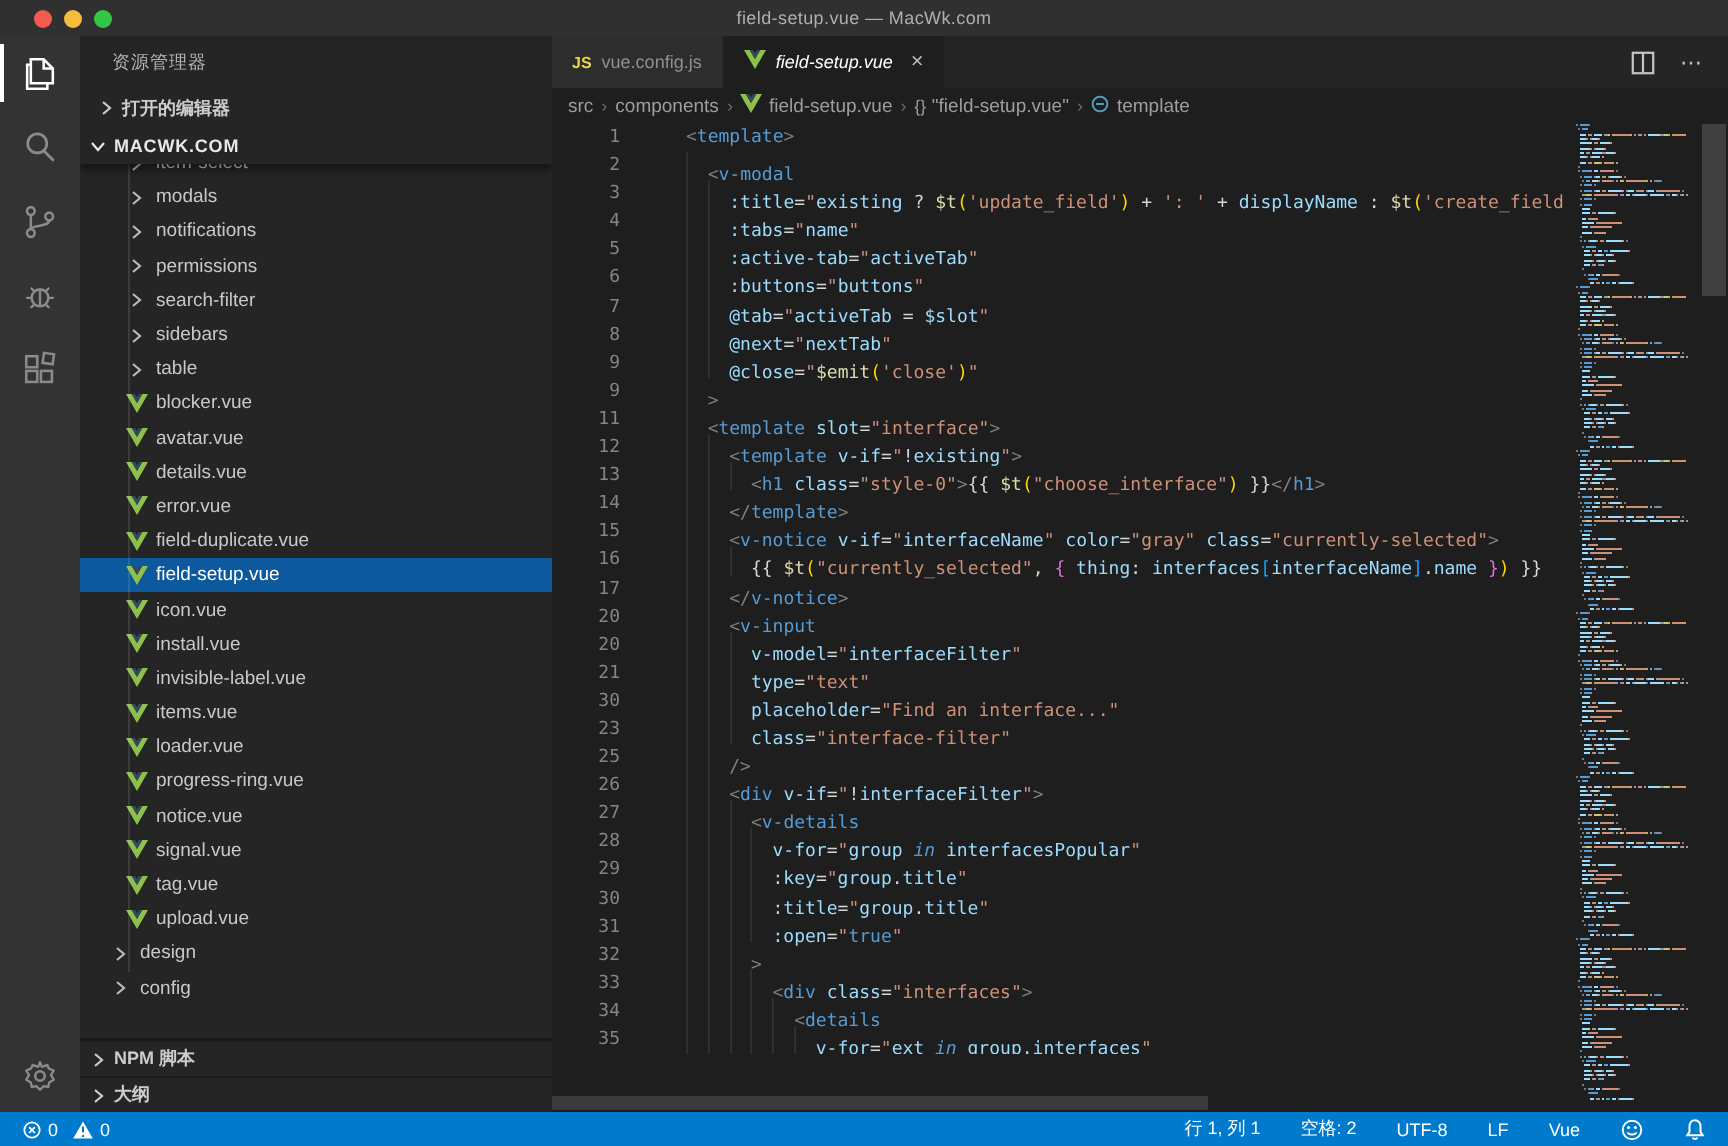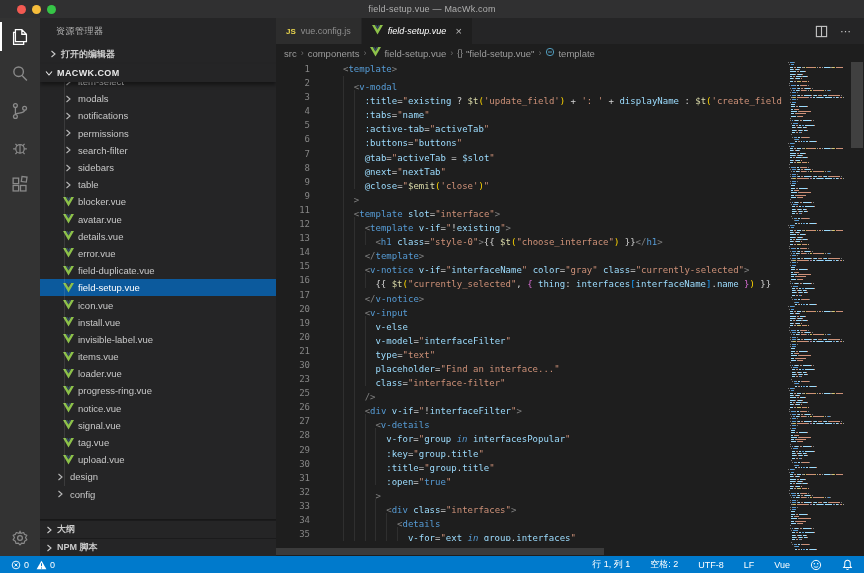--- a/index.html
+++ b/index.html
@@ -381,29 +381,29 @@
           </div>
           <div class="tree-guide" style="height: 403.8px;"></div>
         </div>
       <div class="sb-bottom">
         <div class="sb-row sb-sec">
           <span class="chev">
               <svg width="10" height="10" viewBox="0 0 10 10">
                 <polyline points="3.5,2 7,5 3.5,8" fill="none" stroke="#cccccc" stroke-width="1.1"></polyline>
               </svg>
             </span>
-          <span>大纲</span>
+          <span>NPM 脚本</span>
         </div>
         <div class="sb-row sb-sec">
           <span class="chev">
               <svg width="10" height="10" viewBox="0 0 10 10">
                 <polyline points="3.5,2 7,5 3.5,8" fill="none" stroke="#cccccc" stroke-width="1.1"></polyline>
               </svg>
             </span>
-          <span>NPM 脚本</span>
+          <span>大纲</span>
         </div>
       </div>
     </div>
 
     <div class="editor">
       <div class="tabbar" id="tabbar">
           <div class="tab inactive">
             <span class="js-badge">JS</span>
             <span class="tab-label">vue.config.js</span>
           </div>
@@ -468,21 +468,20 @@
             <div class="cl"><span class="ln">9</span><span class="lt"><span class="ind"></span><span class="ind"></span><span class="tk-at">@close</span><span class="tk-op">=</span><span class="tk-st">"</span><span class="tk-fn">$emit</span><span class="tk-b1">(</span><span class="tk-st">'close'</span><span class="tk-b1">)</span><span class="tk-st">"</span></span></div>
             <div class="cl"><span class="ln">9</span><span class="lt"><span class="ind"></span><span class="tk-pt">&gt;</span></span></div>
             <div class="cl"><span class="ln">11</span><span class="lt"><span class="ind"></span><span class="tk-pt">&lt;</span><span class="tk-tg">template</span><span class="tk-op"> </span><span class="tk-at">slot</span><span class="tk-op">=</span><span class="tk-st">"interface"</span><span class="tk-pt">&gt;</span></span></div>
             <div class="cl"><span class="ln">12</span><span class="lt"><span class="ind"></span><span class="ind"></span><span class="tk-pt">&lt;</span><span class="tk-tg">template</span><span class="tk-op"> </span><span class="tk-at">v-if</span><span class="tk-op">=</span><span class="tk-st">"</span><span class="tk-op">!</span><span class="tk-vr">existing</span><span class="tk-st">"</span><span class="tk-pt">&gt;</span></span></div>
             <div class="cl"><span class="ln">13</span><span class="lt"><span class="ind"></span><span class="ind"></span><span class="ind"></span><span class="tk-pt">&lt;</span><span class="tk-tg">h1</span><span class="tk-op"> </span><span class="tk-at">class</span><span class="tk-op">=</span><span class="tk-st">"style-0"</span><span class="tk-pt">&gt;</span><span class="tk-op">{{ </span><span class="tk-fn">$t</span><span class="tk-b1">(</span><span class="tk-st">"choose_interface"</span><span class="tk-b1">)</span><span class="tk-op"> }}</span><span class="tk-pt">&lt;/</span><span class="tk-tg">h1</span><span class="tk-pt">&gt;</span></span></div>
             <div class="cl"><span class="ln">14</span><span class="lt"><span class="ind"></span><span class="ind"></span><span class="tk-pt">&lt;/</span><span class="tk-tg">template</span><span class="tk-pt">&gt;</span></span></div>
             <div class="cl"><span class="ln">15</span><span class="lt"><span class="ind"></span><span class="ind"></span><span class="tk-pt">&lt;</span><span class="tk-tg">v-notice</span><span class="tk-op"> </span><span class="tk-at">v-if</span><span class="tk-op">=</span><span class="tk-st">"</span><span class="tk-vr">interfaceName</span><span class="tk-st">"</span><span class="tk-op"> </span><span class="tk-at">color</span><span class="tk-op">=</span><span class="tk-st">"gray"</span><span class="tk-op"> </span><span class="tk-at">class</span><span class="tk-op">=</span><span class="tk-st">"currently-selected"</span><span class="tk-pt">&gt;</span></span></div>
             <div class="cl"><span class="ln">16</span><span class="lt"><span class="ind"></span><span class="ind"></span><span class="ind"></span><span class="tk-op">{{ </span><span class="tk-fn">$t</span><span class="tk-b1">(</span><span class="tk-st">"currently_selected"</span><span class="tk-op">, </span><span class="tk-b2">{</span><span class="tk-op"> </span><span class="tk-vr">thing</span><span class="tk-op">: </span><span class="tk-vr">interfaces</span><span class="tk-b3">[</span><span class="tk-vr">interfaceName</span><span class="tk-b3">]</span><span class="tk-op">.</span><span class="tk-vr">name</span><span class="tk-op"> </span><span class="tk-b2">}</span><span class="tk-b1">)</span><span class="tk-op"> }}</span></span></div>
             <div class="cl"><span class="ln">17</span><span class="lt"><span class="ind"></span><span class="ind"></span><span class="tk-pt">&lt;/</span><span class="tk-tg">v-notice</span><span class="tk-pt">&gt;</span></span></div>
             <div class="cl"><span class="ln">20</span><span class="lt"><span class="ind"></span><span class="ind"></span><span class="tk-pt">&lt;</span><span class="tk-tg">v-input</span></span></div>
-            <div class="cl"><span class="ln">19</span><span class="lt"><span class="ind"></span><span class="ind"></span><span class="ind"></span><span class="tk-at">v-else</span></span></div>
             <div class="cl"><span class="ln">20</span><span class="lt"><span class="ind"></span><span class="ind"></span><span class="ind"></span><span class="tk-at">v-model</span><span class="tk-op">=</span><span class="tk-st">"</span><span class="tk-vr">interfaceFilter</span><span class="tk-st">"</span></span></div>
             <div class="cl"><span class="ln">21</span><span class="lt"><span class="ind"></span><span class="ind"></span><span class="ind"></span><span class="tk-at">type</span><span class="tk-op">=</span><span class="tk-st">"text"</span></span></div>
             <div class="cl"><span class="ln">30</span><span class="lt"><span class="ind"></span><span class="ind"></span><span class="ind"></span><span class="tk-at">placeholder</span><span class="tk-op">=</span><span class="tk-st">"Find an interface..."</span></span></div>
             <div class="cl"><span class="ln">23</span><span class="lt"><span class="ind"></span><span class="ind"></span><span class="ind"></span><span class="tk-at">class</span><span class="tk-op">=</span><span class="tk-st">"interface-filter"</span></span></div>
             <div class="cl"><span class="ln">25</span><span class="lt"><span class="ind"></span><span class="ind"></span><span class="tk-pt">/&gt;</span></span></div>
             <div class="cl"><span class="ln">26</span><span class="lt"><span class="ind"></span><span class="ind"></span><span class="tk-pt">&lt;</span><span class="tk-tg">div</span><span class="tk-op"> </span><span class="tk-at">v-if</span><span class="tk-op">=</span><span class="tk-st">"</span><span class="tk-op">!</span><span class="tk-vr">interfaceFilter</span><span class="tk-st">"</span><span class="tk-pt">&gt;</span></span></div>
             <div class="cl"><span class="ln">27</span><span class="lt"><span class="ind"></span><span class="ind"></span><span class="ind"></span><span class="tk-pt">&lt;</span><span class="tk-tg">v-details</span></span></div>
             <div class="cl"><span class="ln">28</span><span class="lt"><span class="ind"></span><span class="ind"></span><span class="ind"></span><span class="ind"></span><span class="tk-at">v-for</span><span class="tk-op">=</span><span class="tk-st">"</span><span class="tk-vr">group</span><span class="tk-kw"> in </span><span class="tk-vr">interfacesPopular</span><span class="tk-st">"</span></span></div>
             <div class="cl"><span class="ln">29</span><span class="lt"><span class="ind"></span><span class="ind"></span><span class="ind"></span><span class="ind"></span><span class="tk-at">:key</span><span class="tk-op">=</span><span class="tk-st">"</span><span class="tk-vr">group</span><span class="tk-op">.</span><span class="tk-vr">title</span><span class="tk-st">"</span></span></div>
             <div class="cl"><span class="ln">30</span><span class="lt"><span class="ind"></span><span class="ind"></span><span class="ind"></span><span class="ind"></span><span class="tk-at">:title</span><span class="tk-op">=</span><span class="tk-st">"</span><span class="tk-vr">group</span><span class="tk-op">.</span><span class="tk-vr">title</span><span class="tk-st">"</span></span></div>

